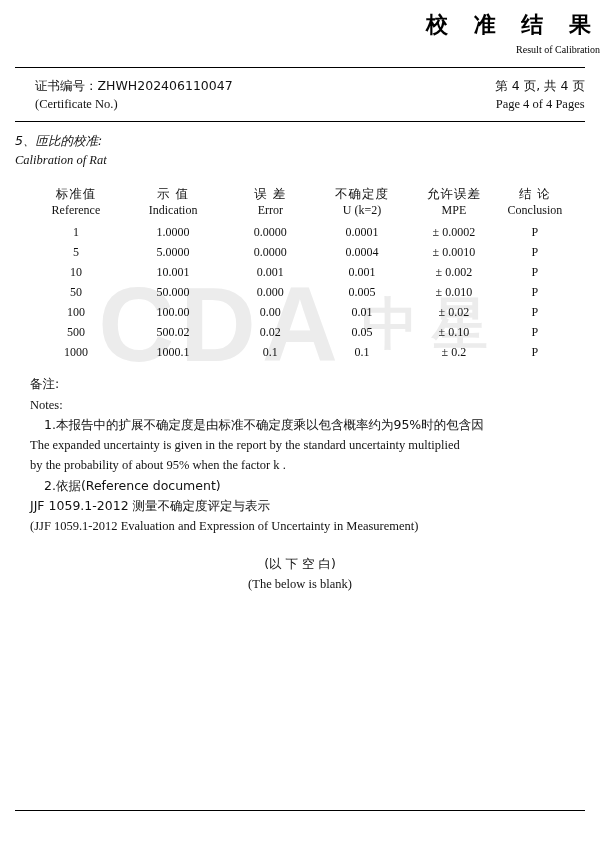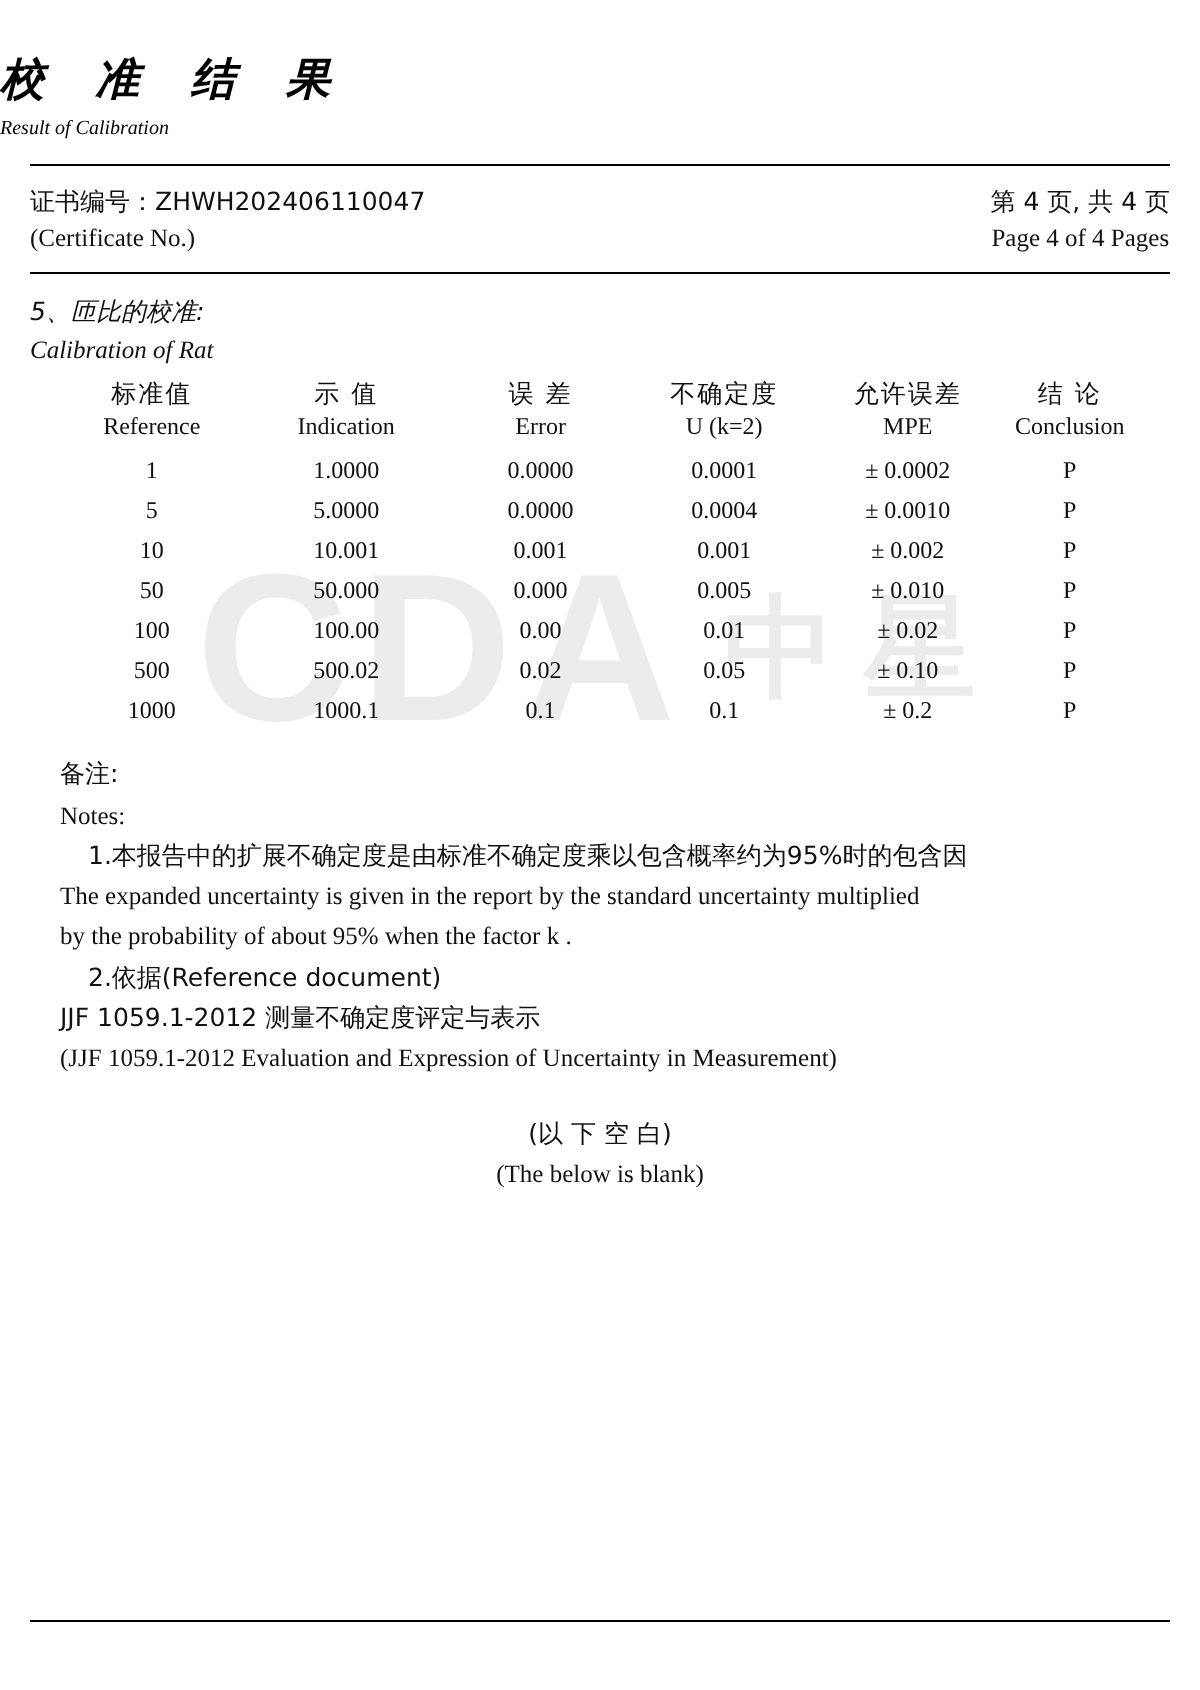--- a/index.html
+++ b/index.html
@@ -47,23 +47,22 @@
     font-size: 56px;
     letter-spacing: 14px;
     margin-left: 18px;
   }
   .content {
     position: relative;
     z-index: 2;
   }
   
   .title-block {
-    text-align: left;
-    padding-top: 25px;
-    font-style: italic;
+    text-align: right;
+    padding-top: 10px;
   }
   .title-main {
     font-family: "DejaVu Sans", sans-serif;
     font-size: 22px;
     font-weight: bold;
     letter-spacing: 9px;
     color: #000;
   }
   .title-sub {
     font-size: 10px;
@@ -90,20 +89,21 @@
     width: 570px;
     margin: 8px auto 0 auto;
     display: flex;
     justify-content: space-between;
     align-items: flex-start;
     font-size: 12.5px;
   }
   .header-left {
     text-align: left;
     line-height: 1.55;
+    margin-left: 20px;
   }
   .header-right {
     text-align: center;
     line-height: 1.55;
   }
   .cn-text {
     font-family: "DejaVu Sans", sans-serif;
   }
   
   .section {
@@ -116,21 +116,21 @@
   .section-title-cn {
     font-family: "DejaVu Sans", sans-serif;
     font-size: 12.5px;
   }
   .section-title-en {
     font-size: 12.5px;
   }
   
   table.cal {
     width: 540px;
-    margin: 4px auto 0 auto;
+    margin: 16px auto 0 auto;
     border-collapse: collapse;
     font-size: 12px;
   }
   table.cal th, table.cal td {
     border: 0;
     text-align: center;
     padding: 1px 2px;
     font-weight: normal;
   }
   table.cal th.cn {

